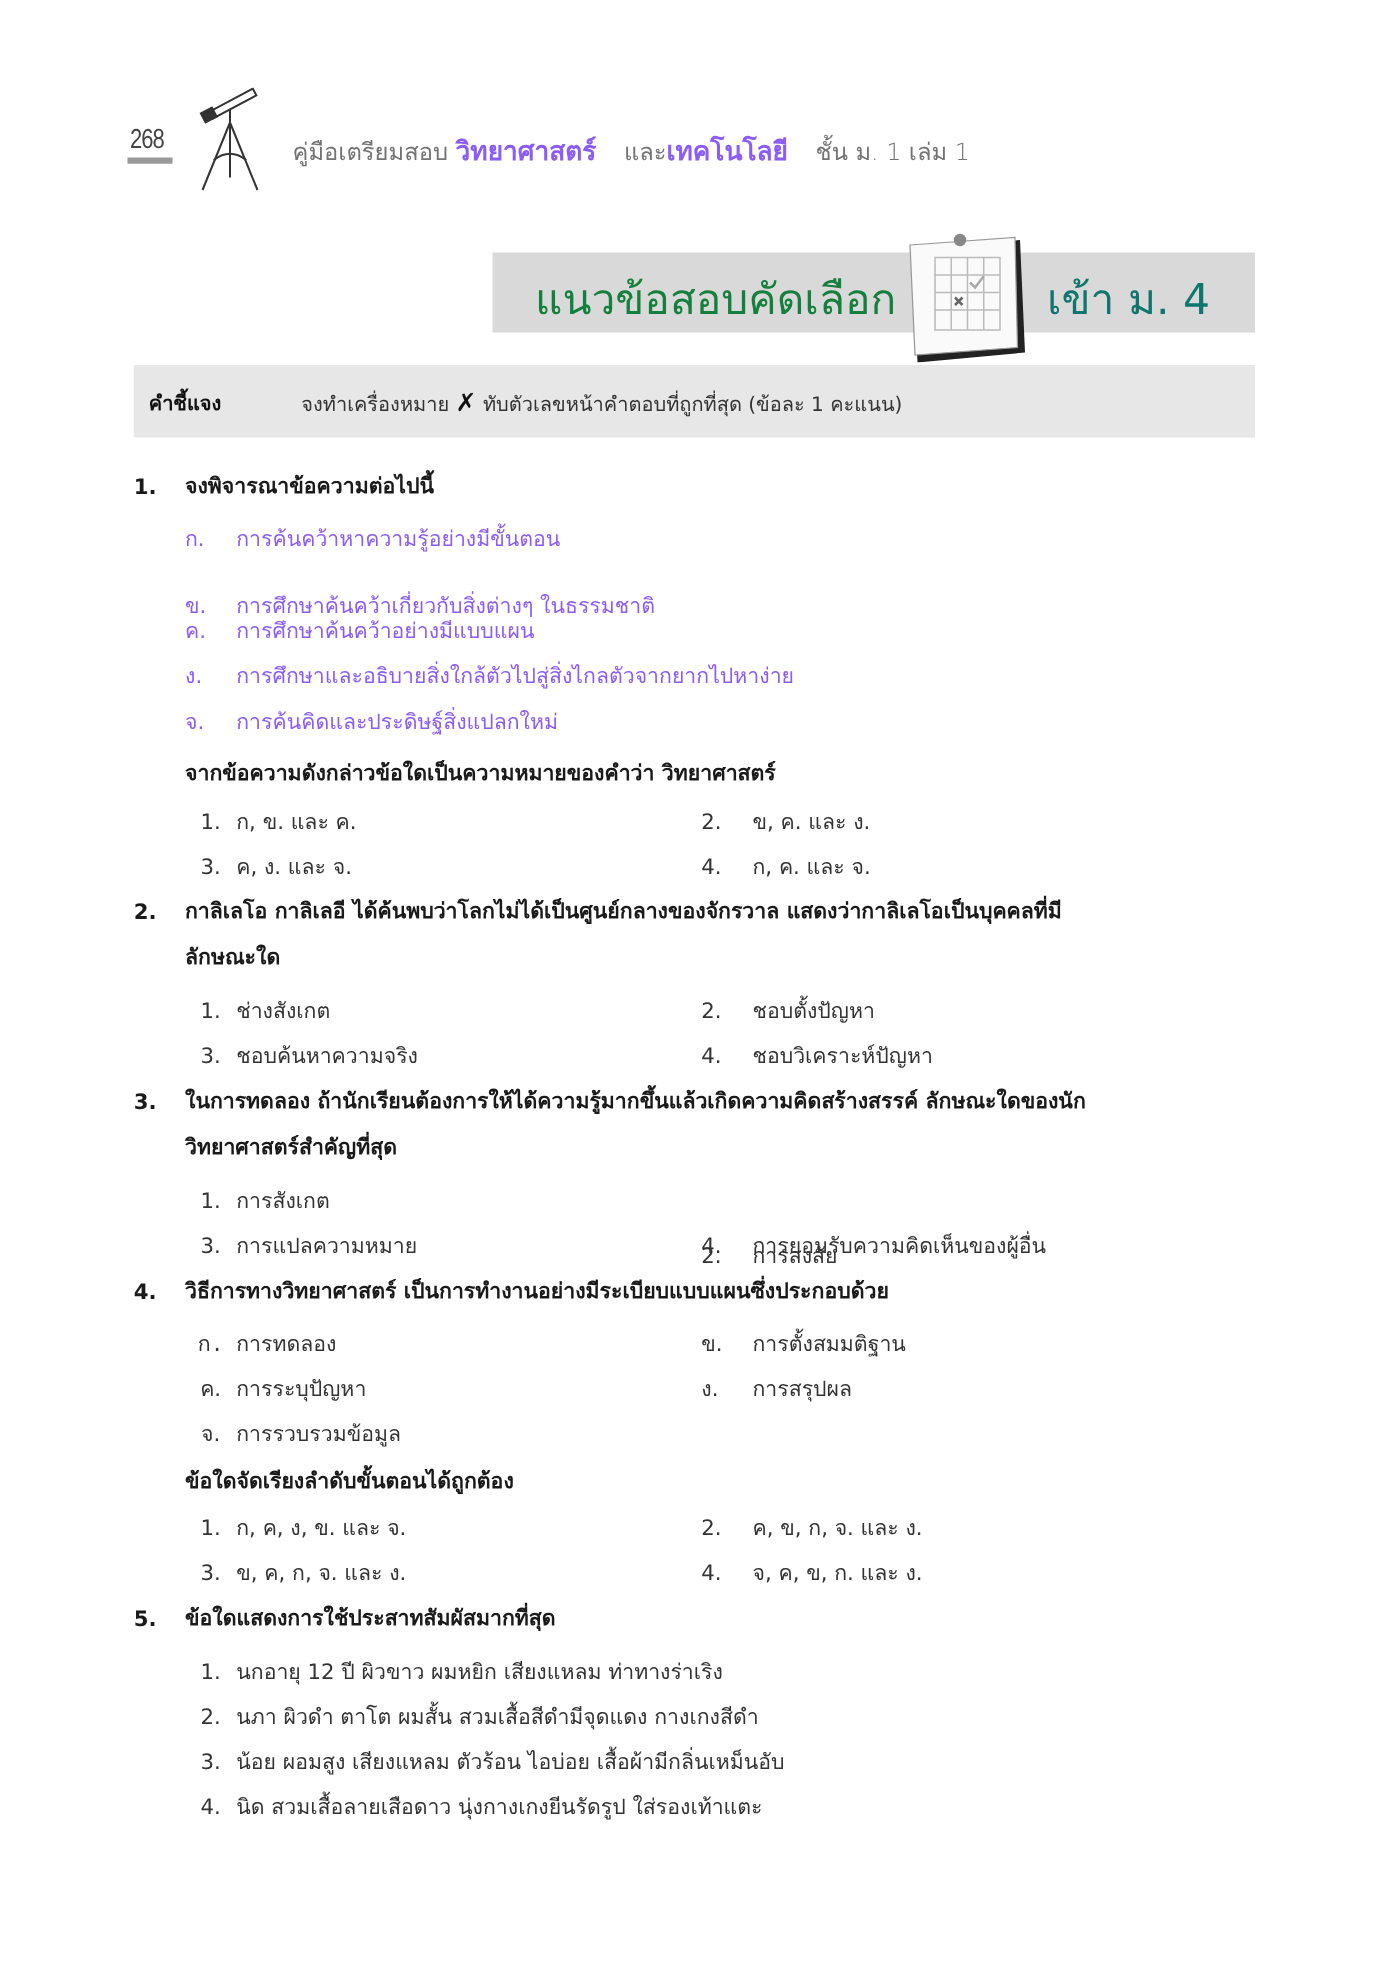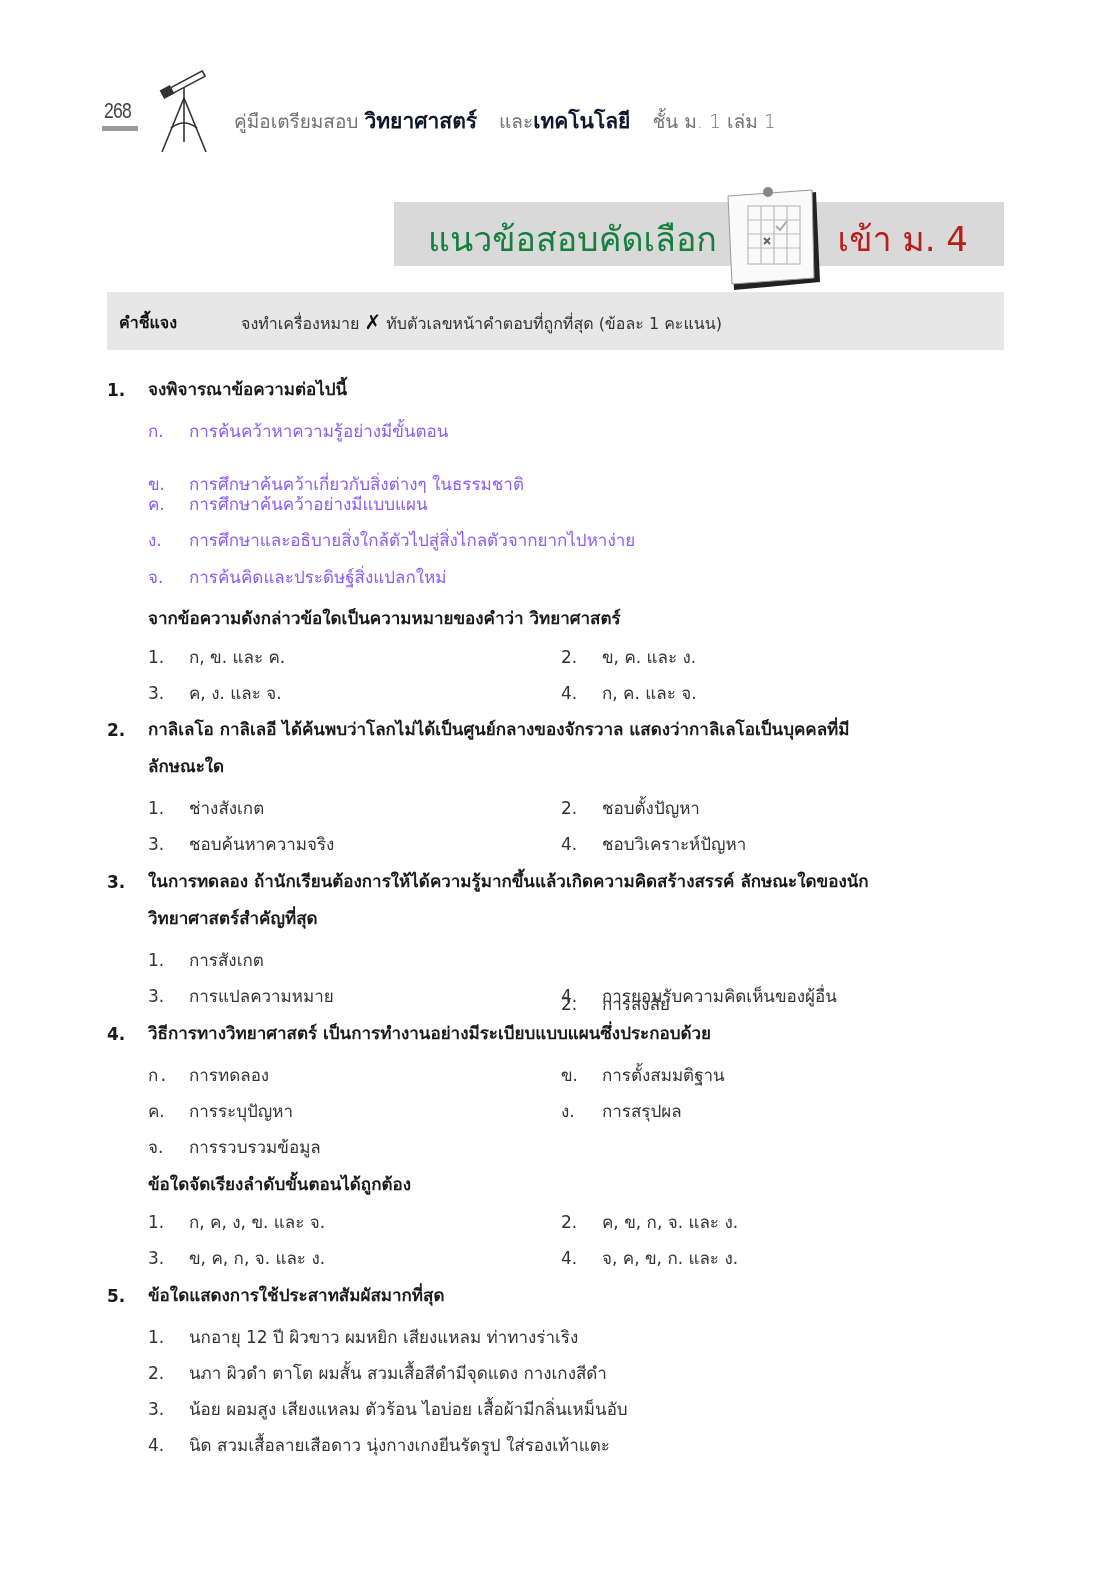--- a/index.html
+++ b/index.html
@@ -7,44 +7,44 @@
          font-family:"DejaVu Sans", "Liberation Sans", sans-serif; color:#1a1a1a; }
 
   
   .run-head { position:absolute; left:100px; top:70px; height:90px; width:900px; }
   .page-num { position:absolute; left:4px; top:28px; font-family:"Liberation Sans", sans-serif;
               font-size:22px; color:#444; letter-spacing:-1px; transform:scaleX(0.8); transform-origin:left; }
   .page-num-bar { position:absolute; left:2px; top:56px; width:36px; height:5px; background:#9a9a9a; }
   .telescope { position:absolute; left:56px; top:0px; width:56px; height:84px; }
   .book-title { position:absolute; left:118px; top:34px; font-size:19px; color:#555; white-space:nowrap; }
   .book-title .light { font-weight:300; color:#737373;margin-left:16px; }
-  .book-title .strong { font-weight:bold; color:#0f172a; font-size:21px; }
+  .book-title .strong { font-weight:bold; color:#8b5cf6; font-size:21px; }
 
   
   .banner { position:absolute; left:394px; top:202px; width:610px; height:64px; background:#d9d9d9; }
   .banner-left { position:absolute; left:34px; top:10px; font-size:34px; color:#15803d; white-space:nowrap; }
-  .banner-right { position:absolute; right:36px; top:10px; font-size:34px; color:#b91c1c; white-space:nowrap; }
+  .banner-right { position:absolute; right:36px; top:10px; font-size:34px; color:#0f766e; white-space:nowrap; }
   .note-card { position:absolute; left:724px; top:186px; width:98px; height:104px; }
 
   
   .instr { position:absolute; left:107px; top:292px; width:897px; height:58px; background:#e7e7e7; }
   .instr-label { position:absolute; left:12px; top:18px; font-weight:bold; font-size:16px; color:#111; }
   .instr-text { position:absolute; left:134px; top:18px; font-size:16px; color:#333; white-space:nowrap; }
   .instr-text .xmark { font-weight:bold; font-size:20px; color:#111; }
 
   
   .q { position:absolute; left:107px; width:900px; }
   .q-num { position:absolute; left:0; font-weight:bold; font-size:17px; }
   .q-text { position:absolute; left:41px; font-weight:bold; font-size:17px; line-height:37px; width:860px; }
   .sub { position:absolute; left:41px; font-size:17px; color:#8b5cf6; white-space:nowrap; }
   .sub .lbl { display:inline-block; width:41px; }
   .subbold { position:absolute; left:41px; font-size:17px; font-weight:bold; white-space:nowrap; }
   .opt { position:absolute; font-size:17px; color:#333; white-space:nowrap; }
   .opt .lbl { display:inline-block; width:41px; }
-  .opt.col1 { left:41px; }
+  .opt.col1 { left:41px;text-align:center; }
   .opt.col2 { left:454px; }
   .light { font-weight:300; }
 </style>
 </head>
 <body>
 
 <div class="run-head">
   <div class="page-num">268</div>
   <div class="page-num-bar"></div>
   <svg class="telescope" viewBox="0 0 56 84">

